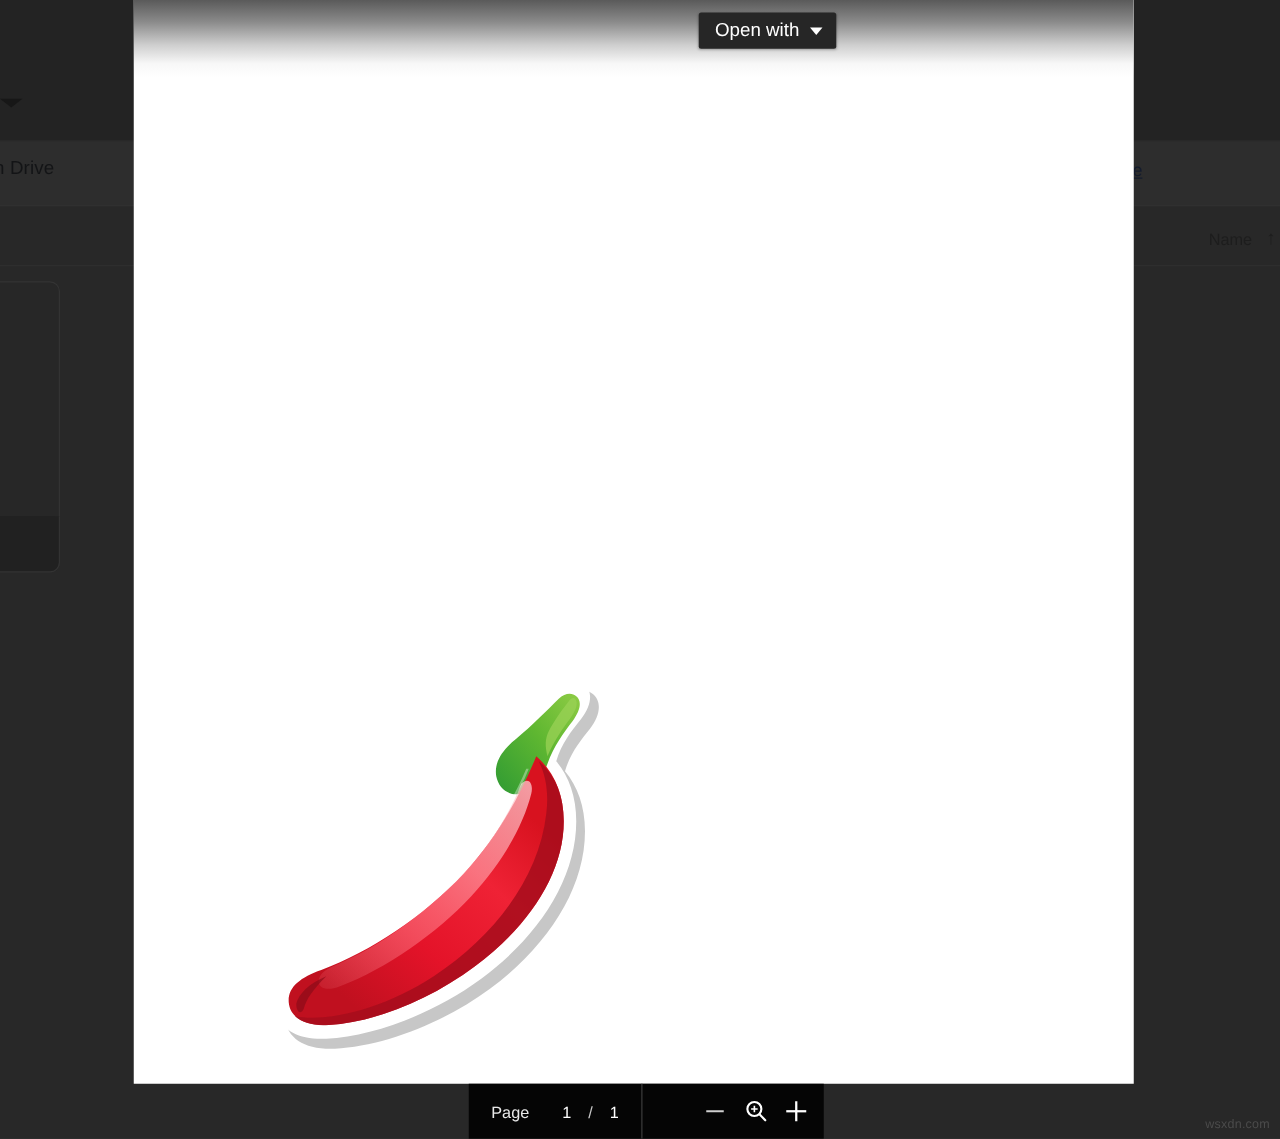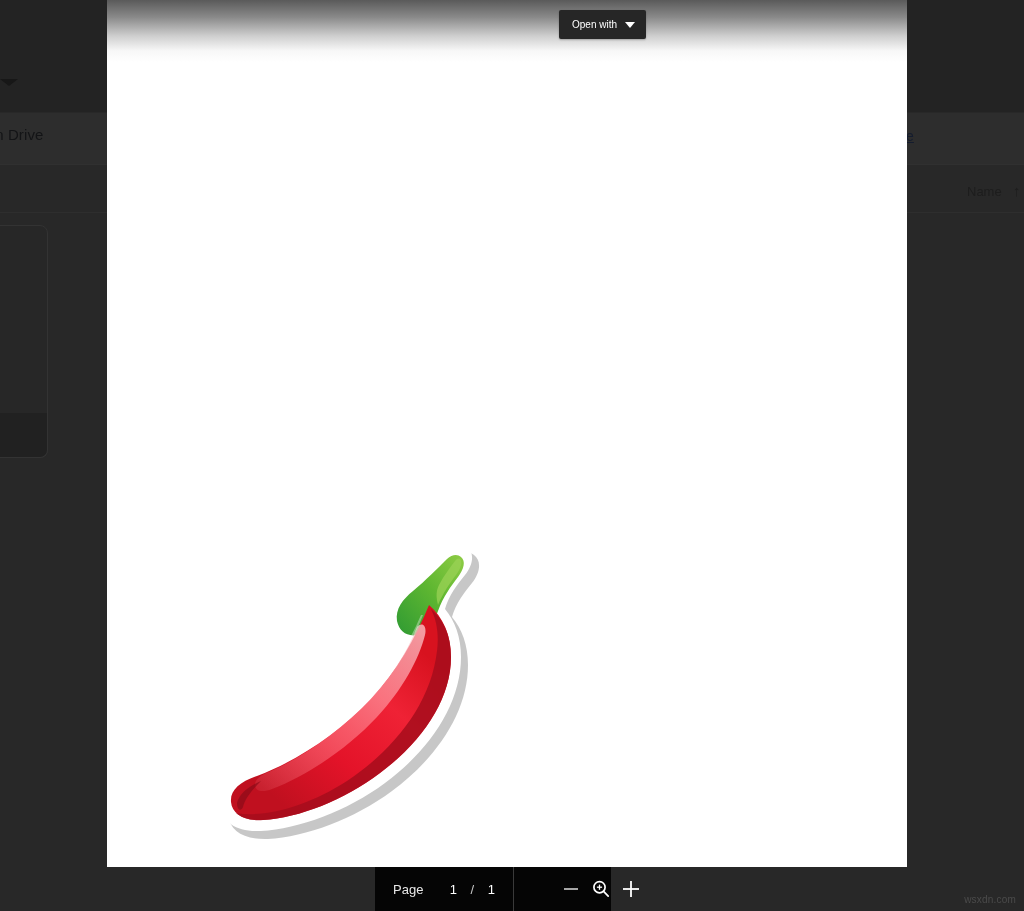--- a/index.html
+++ b/index.html
@@ -125,21 +125,21 @@
     position: absolute;
     left: 452px; top: 10px;
     height: 29px;
     padding: 0 11px 0 13px;
     display: flex;
     align-items: center;
     gap: 8px;
     background: #262626;
     border-radius: 2px;
     color: #ffffff;
-    font-size: 10px;
+    font-size: 15px;
     cursor: pointer;
     box-shadow: 0 1px 2px rgba(0,0,0,0.25);
     z-index: 5;
   }
   .open-with-caret {
     width: 0; height: 0;
     border-left: 5px solid transparent;
     border-right: 5px solid transparent;
     border-top: 6px solid #ffffff;
     display: inline-block;
@@ -151,21 +151,21 @@
     left: 110px;
     top: 535px;
     width: 290px;
     height: 320px;
   }
 
   
   .bottom-bar {
     position: absolute;
     left: 375px; top: 867px;
-    width: 236px; height: 44px;
+    width: 284px; height: 44px;
     display: flex;
     align-items: center;
     background: #050505;
     z-index: 10;
     gap: 36px;
   }
   .page-group {
     display: flex;
     align-items: center;
     height: 44px;

